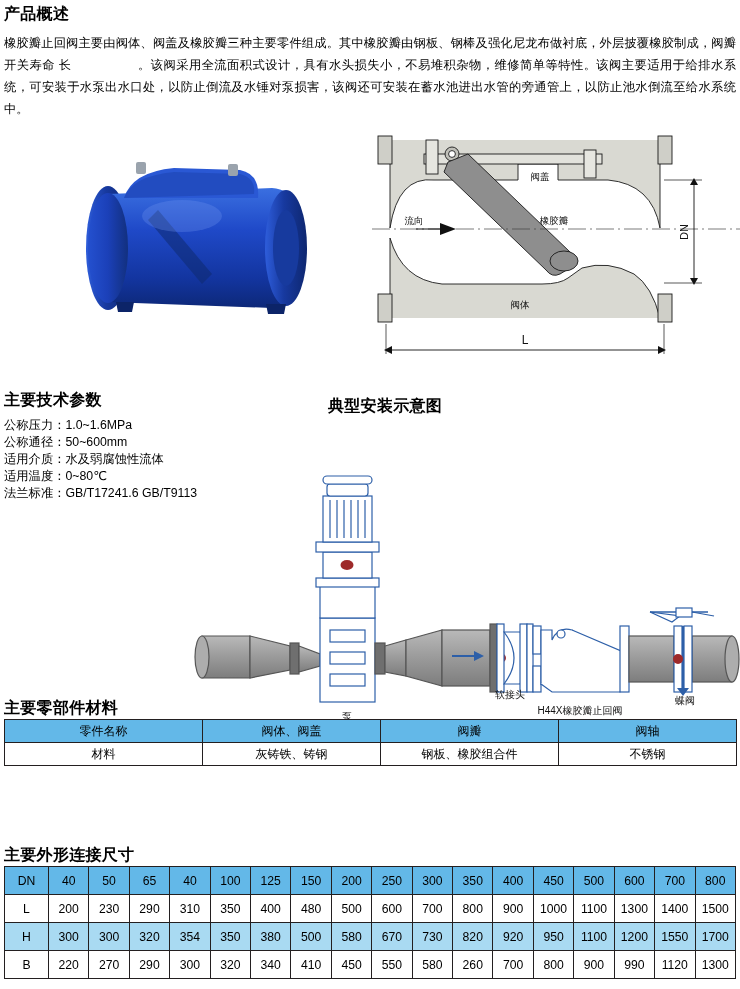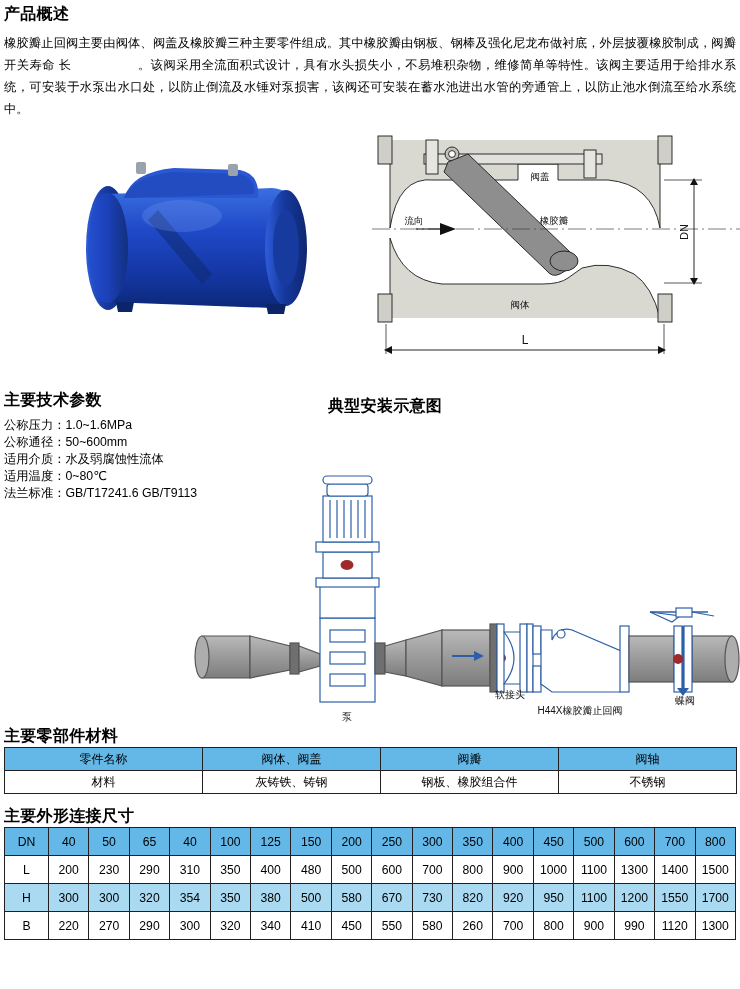--- a/index.html
+++ b/index.html
@@ -43,22 +43,22 @@
   
   #specs { position: absolute; left: 4px; top: 390px; width: 330px; }
   #specs .spec-line { font-size: 12.3px; }
   #specs h2.section-title { margin-bottom: 6px; }
 
   
   #install-heading { position: absolute; left: 328px; top: 396px; }
   #install-diagram { position: absolute; left: 180px; top: 440px; width: 560px; height: 285px; }
 
   
-  #materials-section { position: absolute; left: 4px; top: 726px; width: 732px; }
-  #dims-section { position: absolute; left: 4px; top: 806px; width: 732px; }
+  #materials-section { position: absolute; left: 4px; top: 698px; width: 732px; }
+  #dims-section { position: absolute; left: 4px; top: 845px; width: 732px; }
   .tbl-title { margin-bottom: 8px; }
 
   table.data-table {
     border-collapse: collapse;
     width: 732px;
     table-layout: fixed;
     border-radius: 23px;
   }
   table.data-table td, table.data-table th {
     border: 1px solid #231f20;

